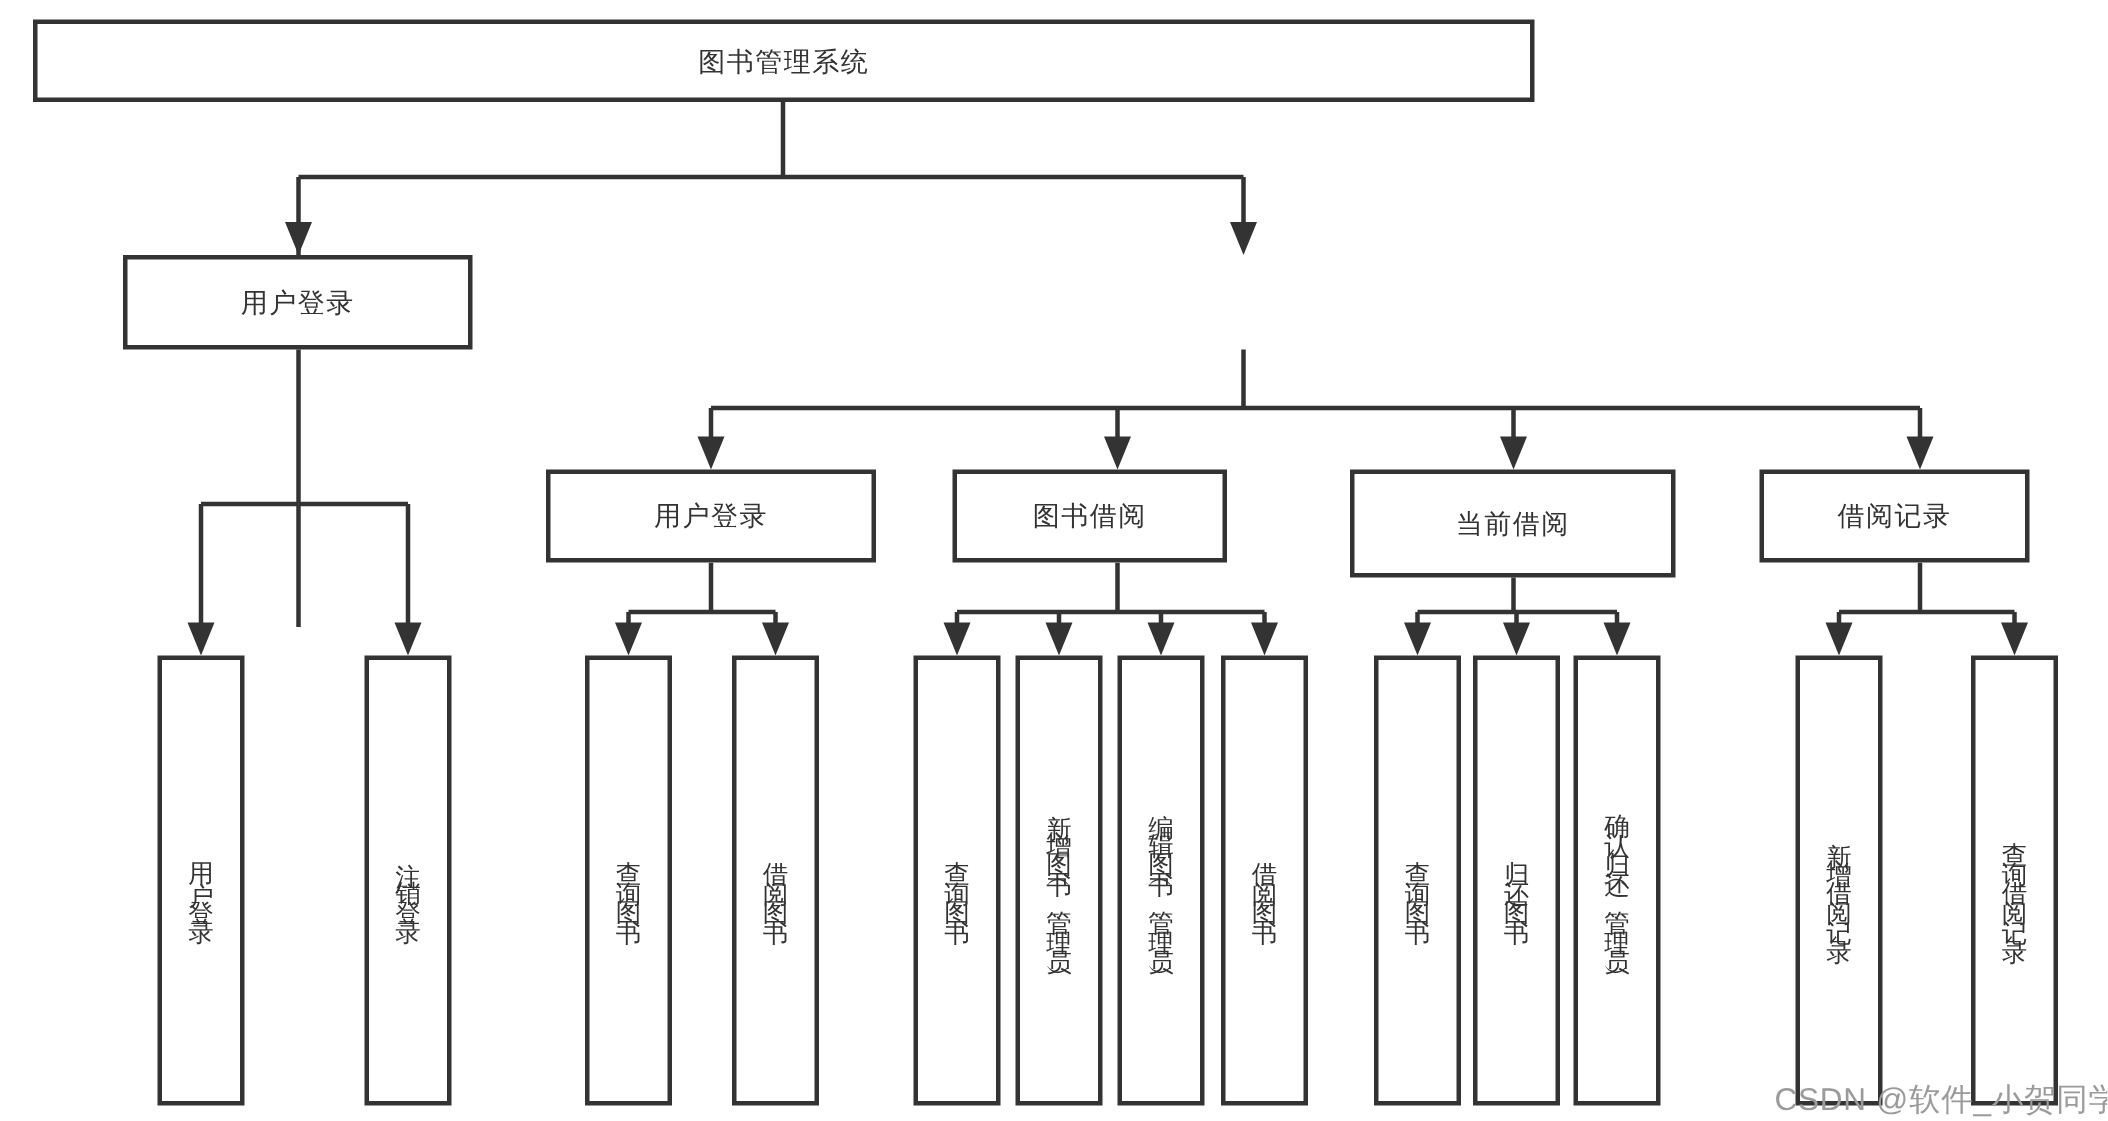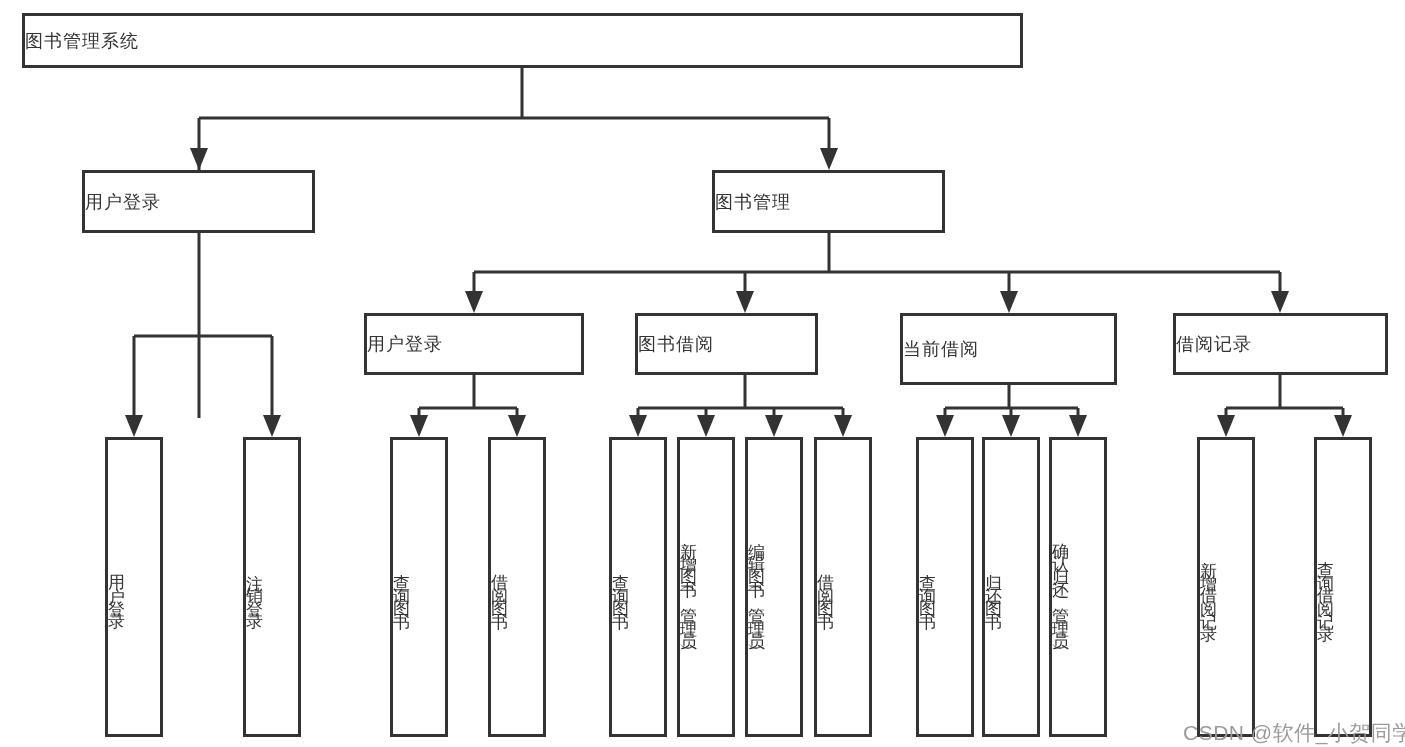--- a/index.html
+++ b/index.html
@@ -32,21 +32,21 @@
   .arrowhead {
     fill: var(--line-color);
     stroke: none;
   }
   .node {
     position: absolute;
     border: 3px solid var(--line-color);
     background: var(--box-bg);
     display: flex;
     align-items: center;
-    justify-content: flex-start;
+    justify-content: center;
     z-index: 2;
   }
   .node .label {
     color: var(--text-color);
     font-size: 18px;
     letter-spacing: 1px;
     white-space: nowrap;
   }
   .node.v .label {
     writing-mode: vertical-rl;
@@ -91,34 +91,31 @@
       M1226,437 l-9,-22 h18 z M1343,437 l-9,-22 h18 z"></path>
   </svg>
 
   <div class="node h" style="left:22px;top:13px;width:1001px;height:55px">
     <span class="label">图书管理系统</span>
   </div>
 
   <div class="node h" style="left:82px;top:170px;width:233px;height:63px">
     <span class="label">用户登录</span>
   </div>
-  <div class="node h" style="left:712px;top:170px;width:233px;height:63px">
-    <span class="label">图书管理</span>
-  </div>
 
   <div class="node h" style="left:364px;top:313px;width:220px;height:62px">
     <span class="label">用户登录</span>
   </div>
   <div class="node h" style="left:635px;top:313px;width:183px;height:62px">
     <span class="label">图书借阅</span>
   </div>
   <div class="node h" style="left:900px;top:313px;width:217px;height:72px">
     <span class="label">当前借阅</span>
   </div>
-  <div class="node h" style="left:1173px;top:313px;width:215px;height:62px">
+  <div class="node h" style="left:1173px;top:313px;width:180px;height:62px">
     <span class="label">借阅记录</span>
   </div>
 
   <div class="node v" style="left:105px;top:437px;width:58px;height:300px">
     <span class="label">用户登录</span>
   </div>
   <div class="node v" style="left:243px;top:437px;width:58px;height:300px">
     <span class="label">注销登录</span>
   </div>
 

